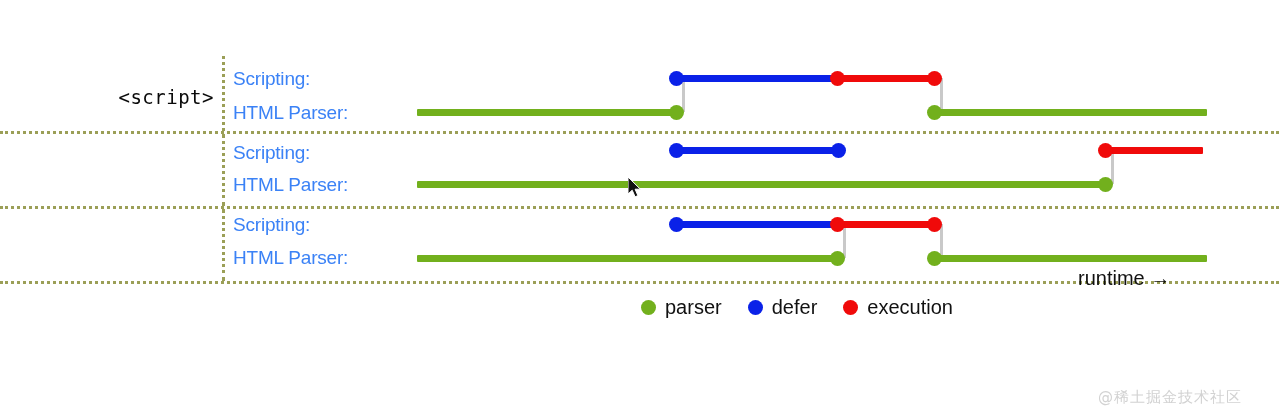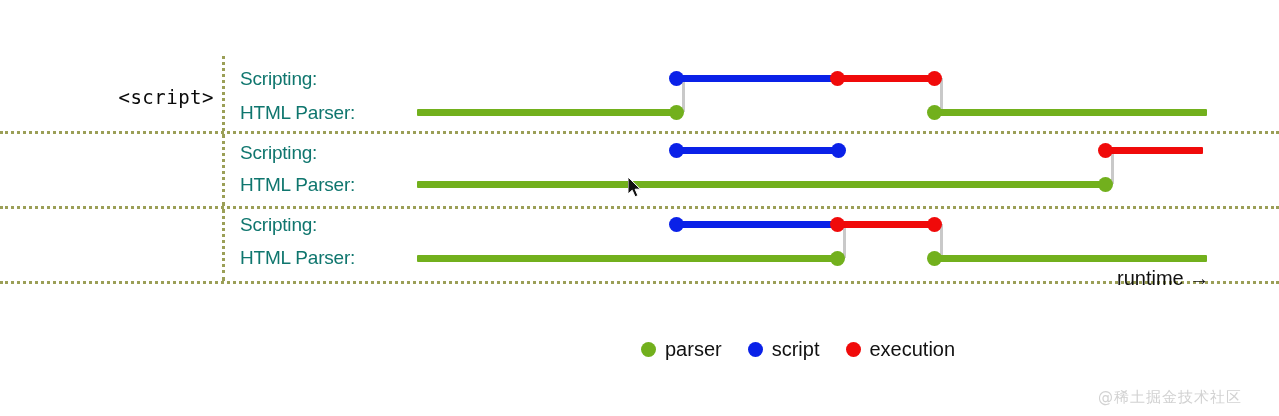--- a/index.html
+++ b/index.html
@@ -44,24 +44,24 @@
     color: #0a0a0a;
     letter-spacing: .5px;
     white-space: nowrap;
     text-align: right;
     right: 1065px;
   }
 
   
   .track-caption {
     position: absolute;
-    left: 240px;
+    left: 233px;
     font-family: "Liberation Sans", sans-serif;
     font-size: 19px;
-    color: #0f766e;
+    color: #3b82f6;
     white-space: nowrap;
     letter-spacing: -.2px;
   }
 
   
   .seg {
     position: absolute;
     height: 7px;
     border-radius: 1px;
   }
@@ -93,21 +93,20 @@
     color: #111;
     white-space: nowrap;
   }
 
   
   .legend {
     position: absolute;
     display: flex;
     align-items: center;
     gap: 26px;
-    margin-top: 42px;
   }
   .legend-item {
     display: flex;
     align-items: center;
     gap: 9px;
   }
   .legend-swatch {
     width: 15px;
     height: 15px;
     border-radius: 50%;
@@ -202,30 +201,30 @@
   <div class="seg exec" style="left:837px; width:97px;  top:221px"></div>
   <div class="seg parser" style="left:417px; width:420px; top:255px"></div>
   <div class="seg parser" style="left:934px; width:273px; top:255px"></div>
 
   <div class="dot fetch" style="left:669px; top:217px"></div>
   <div class="dot exec" style="left:830px; top:217px"></div>
   <div class="dot exec" style="left:927px; top:217px"></div>
   <div class="dot parser" style="left:830px; top:251px"></div>
   <div class="dot parser" style="left:927px; top:251px"></div>
 
-  <div class="runtime-label" style="left:1117px; top:267px">runtime →</div>
+  <div class="runtime-label" style="left:1078px; top:267px">runtime →</div>
 
   <div class="legend" style="left:641px; top:296px">
     <div class="legend-item">
       <span class="legend-swatch" style="background:#72b01d"></span>
       <span class="legend-text">parser</span>
     </div>
     <div class="legend-item">
       <span class="legend-swatch" style="background:#0a21e8"></span>
-      <span class="legend-text">script</span>
+      <span class="legend-text">defer</span>
     </div>
     <div class="legend-item">
       <span class="legend-swatch" style="background:#f00a0a"></span>
       <span class="legend-text">execution</span>
     </div>
   </div>
 
   <div class="watermark" style="left:1098px; top:388px">@稀土掘金技术社区</div>
 
 </div>

